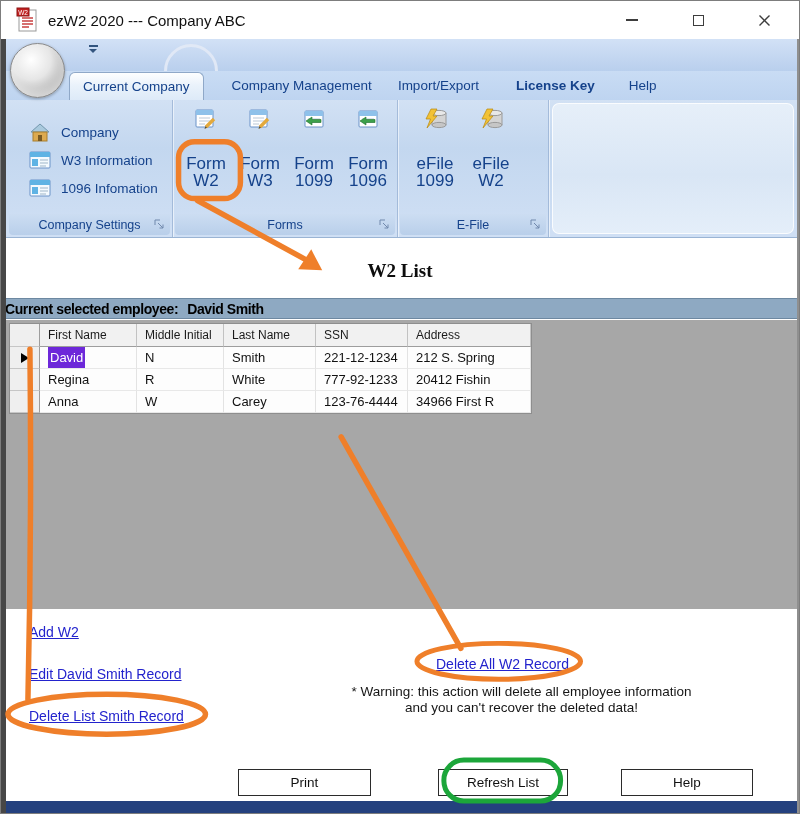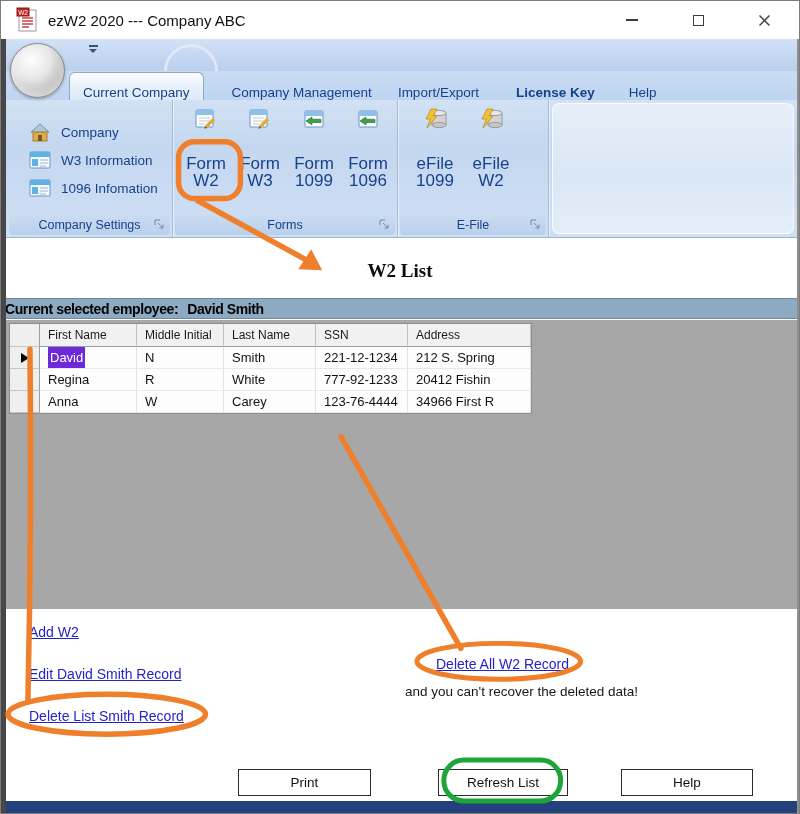--- a/index.html
+++ b/index.html
@@ -28,21 +28,21 @@
     border: 1px solid #8a8a8a; box-shadow: 0 1px 3px rgba(0,0,0,.3), inset 0 -5px 8px rgba(255,255,255,.55);
     z-index: 7; }
   #qat { position: absolute; left: 85px; top: 44px; width: 14px; z-index: 7; }
   #qat .bar { width: 9px; height: 0; border-top: 2px solid #33557f; margin: 0 auto 2px; }
   #qat .caret { width: 0; height: 0; border-left: 4px solid transparent; border-right: 4px solid transparent;
     border-top: 4px solid #33557f; margin: 0 auto; }
 
   
   #tab-row { position: absolute; top: 70px; left: 0; right: 0; height: 29px;
     background: linear-gradient(#c9dcf4, #bed4f0); display: flex; align-items: stretch; padding-left: 68px; }
-  .rtab { color: #15428b; font-size: 13.5px; display: flex; align-items: flex-end; white-space: nowrap; cursor: default; }
+  .rtab { color: #15428b; font-size: 13.5px; display: flex; align-items: center; white-space: nowrap; cursor: default; }
   .rtab.selected { background: linear-gradient(#fdfeff, #eaf2fb 45%, #ddeaf8);
     border: 1px solid #8fa8c8; border-bottom: none; border-radius: 6px 6px 0 0; padding: 0 13px; margin-top: 1px; }
   .t2 { padding: 0 13px; margin-left: 15px; }
   .t3 { padding: 0 5px;  margin-left: 8px; }
   .t4 { padding: 0 6px;  margin-left: 26px; font-weight: bold; }
   .t5 { padding: 0 2px;  margin-left: 26px; }
 
   
   #ribbon-body { position: absolute; top: 99px; left: 0; right: 0; height: 138px;
     background: linear-gradient(#d2e1f4, #c3d7ef 35%, #cfdff4 95%); border-bottom: 1px solid #9ab4d4; }
@@ -333,20 +333,21 @@
       </div>
     </div>
   </div>
 
   <a class="pagelink" id="link-add">Add W2</a>
   <a class="pagelink" id="link-edit">Edit David Smith Record</a>
   <a class="pagelink" id="link-delete-one">Delete List Smith Record</a>
   <a class="pagelink" id="link-delete-all">Delete All W2 Record</a>
 
   <div id="warning-text">
+    <div>* Warning: this action will delete all employee information</div>
     <div>and you can't recover the deleted data!</div>
   </div>
 
   <div class="action-btn" id="btn-print">Print</div>
   <div class="action-btn" id="btn-refresh">Refresh List</div>
   <div class="action-btn" id="btn-help">Help</div>
 
   <div id="status-bar"></div>
 
   <div id="frame-left"></div>

